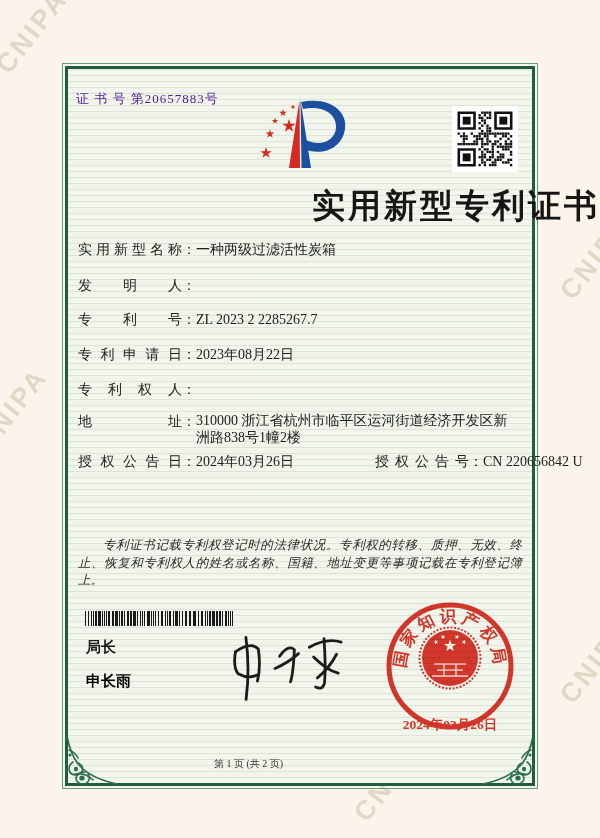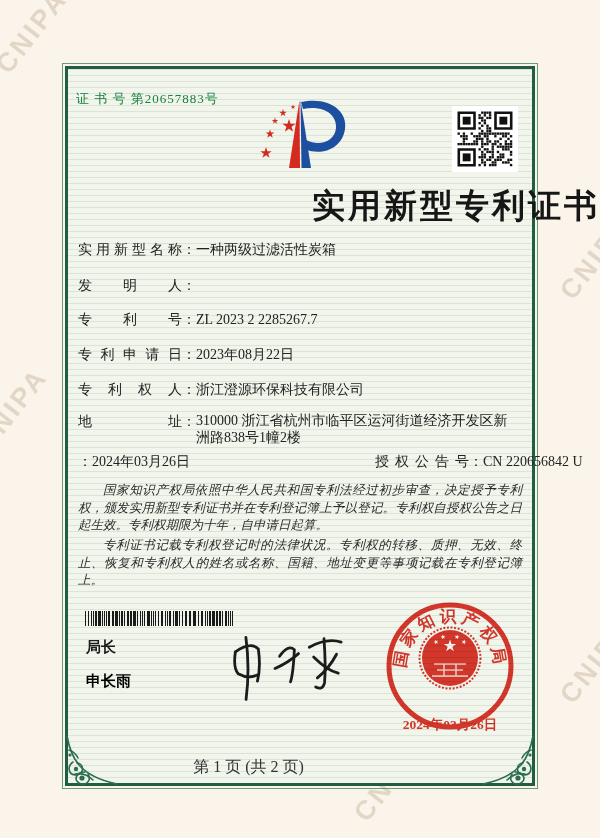--- a/index.html
+++ b/index.html
@@ -13,21 +13,21 @@
 
   
   .frame{position:absolute;left:62px;top:63px;width:474px;height:724px;border:1px solid #6a9a7e;}
   .frame-inner{position:absolute;left:2px;top:2px;right:2px;bottom:2px;border:3px solid #1f5e41;
       background-color:#f2f5ec;
       background-image:repeating-linear-gradient(180deg,rgba(128,162,124,0.20) 0 1px,rgba(255,255,255,0) 1px 6px);}
   .corner{position:absolute;width:62px;height:62px;color:#2b6e4d;}
   .corner.bl{left:63px;bottom:48px;}
   .corner.br{right:63px;bottom:48px;transform:scaleX(-1);}
 
-  .cert-number{position:absolute;left:76px;top:90px;font-size:13px;color:#15803d;letter-spacing:1px;}
+  .cert-number{position:absolute;left:76px;top:90px;font-size:13px;color:#4c1d95;letter-spacing:1px;}
 
   .logo{position:absolute;left:253px;top:96px;width:96px;height:78px;}
   .qr{position:absolute;left:452px;top:106px;width:66px;height:66px;}
 
   .title{position:absolute;left:0;top:184px;width:600px;text-align:right;
       font-size:33px;font-weight:bold;letter-spacing:3px;color:#161616;}
 
   .row{position:absolute;left:78px;display:flex;font-size:14px;color:#222;line-height:20px;white-space:nowrap;}
   .row .lbl{display:inline-block;width:104px;text-align:justify;text-align-last:justify;font-family:Liberation Serif, serif;}
   .row .colon{display:inline-block;width:14px;}
@@ -41,21 +41,21 @@
 
   .barcode{position:absolute;left:85px;top:611px;width:152px;height:15px;}
   .sig-title{position:absolute;left:86px;top:638px;font-size:15px;font-weight:600;color:#1d1d1d;
       font-family:"Liberation Sans","DejaVu Sans",sans-serif;}
   .sig-name{position:absolute;left:86px;top:672px;font-size:15px;font-weight:600;color:#000000;
       font-family:"Liberation Sans","DejaVu Sans",sans-serif;}
   .signature{position:absolute;left:222px;top:628px;width:130px;height:80px;}
 
   .seal{position:absolute;left:382px;top:596px;width:138px;height:144px;mix-blend-mode:multiply;opacity:0.93;}
 
-  .page-info{position:absolute;left:0;top:757px;width:497px;text-align:center;font-size:16px;color:#333;}
+  .page-info{position:absolute;left:0;top:757px;width:497px;text-align:center;font-size:10px;color:#333;}
   .footer-note{position:absolute;left:50%;top:792px;transform:translateX(-50%);
       background:#ffffff;padding:4px 16px;font-size:14px;letter-spacing:2px;color:#1c1c1c;white-space:nowrap;}
 </style>
 </head>
 <body>
 
 <div id="page">
 
   <div class="wm" style="left:32px;top:32px;">CNIPA</div>
   <div class="wm" style="left:352px;top:252px;">CNIPA</div>
@@ -289,38 +289,37 @@
       <span class="val">ZL 2023 2 2285267.7</span>
   </div>
   <div class="row" style="top:345px;">
     <span class="lbl">专利申请日</span>
       <span class="colon">：</span>
       <span class="val">2023年08月22日</span>
   </div>
   <div class="row" style="top:380px;">
     <span class="lbl">专利权人</span>
       <span class="colon">：</span>
-      <span class="val">浙江澄源环保科技有限公司</span>
   </div>
   <div class="row" style="top:412px;">
     <span class="lbl">地址</span>
       <span class="colon">：</span>
       <span class="val wrap">310000 浙江省杭州市临平区运河街道经济开发区新洲路838号1幢2楼</span>
   </div>
   <div class="row" style="top:452px;width:444px;">
+    <span class="lbl">授权公告日</span>
       <span class="colon">：</span>
       <span class="val">2024年03月26日</span>
     <span class="pair2">
       <span class="lbl2">授权公告号</span>
         <span class="colon">：</span>
         <span class="val">CN 220656842 U</span>
     </span>
   </div>
 
-  <div class="para" style="top:482px;">国家知识产权局依照中华人民共和国专利法经过初步审查，决定授予专利权，颁发实用新型专利证书并在专利登记簿上予以登记。专利权自授权公告之日起生效。专利权期限为十年，自申请日起算。</div>
   <div class="para" style="top:537px;">专利证书记载专利权登记时的法律状况。专利权的转移、质押、无效、终止、恢复和专利权人的姓名或名称、国籍、地址变更等事项记载在专利登记簿上。</div>
 
   <svg class="barcode" viewBox="0 0 152 15">
     <g id="barcode-bars" fill="#1a1a1a">
         <rect x="0" y="0" width="1" height="15"></rect>
         <rect x="3" y="0" width="1" height="15"></rect>
         <rect x="6" y="0" width="1" height="15"></rect>
         <rect x="8" y="0" width="1" height="15"></rect>
         <rect x="10" y="0" width="2" height="15"></rect>
         <rect x="13" y="0" width="3" height="15"></rect>

